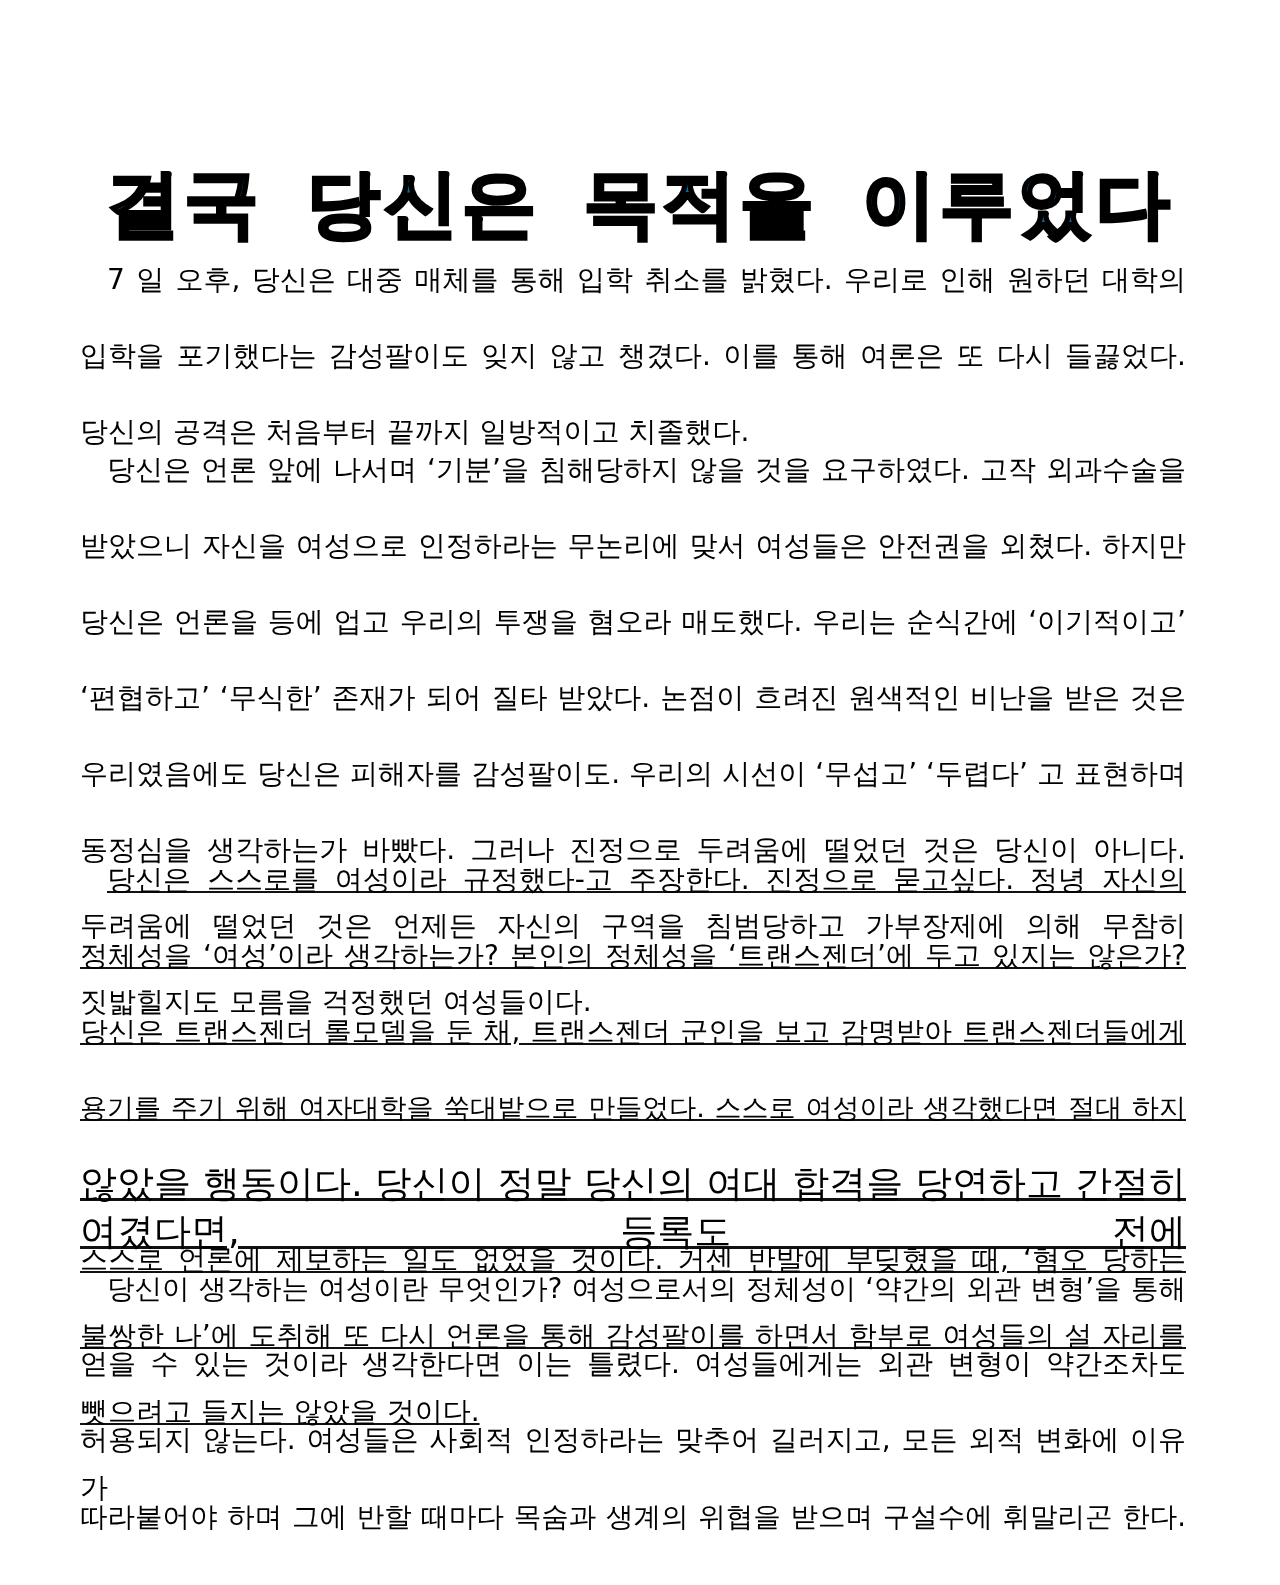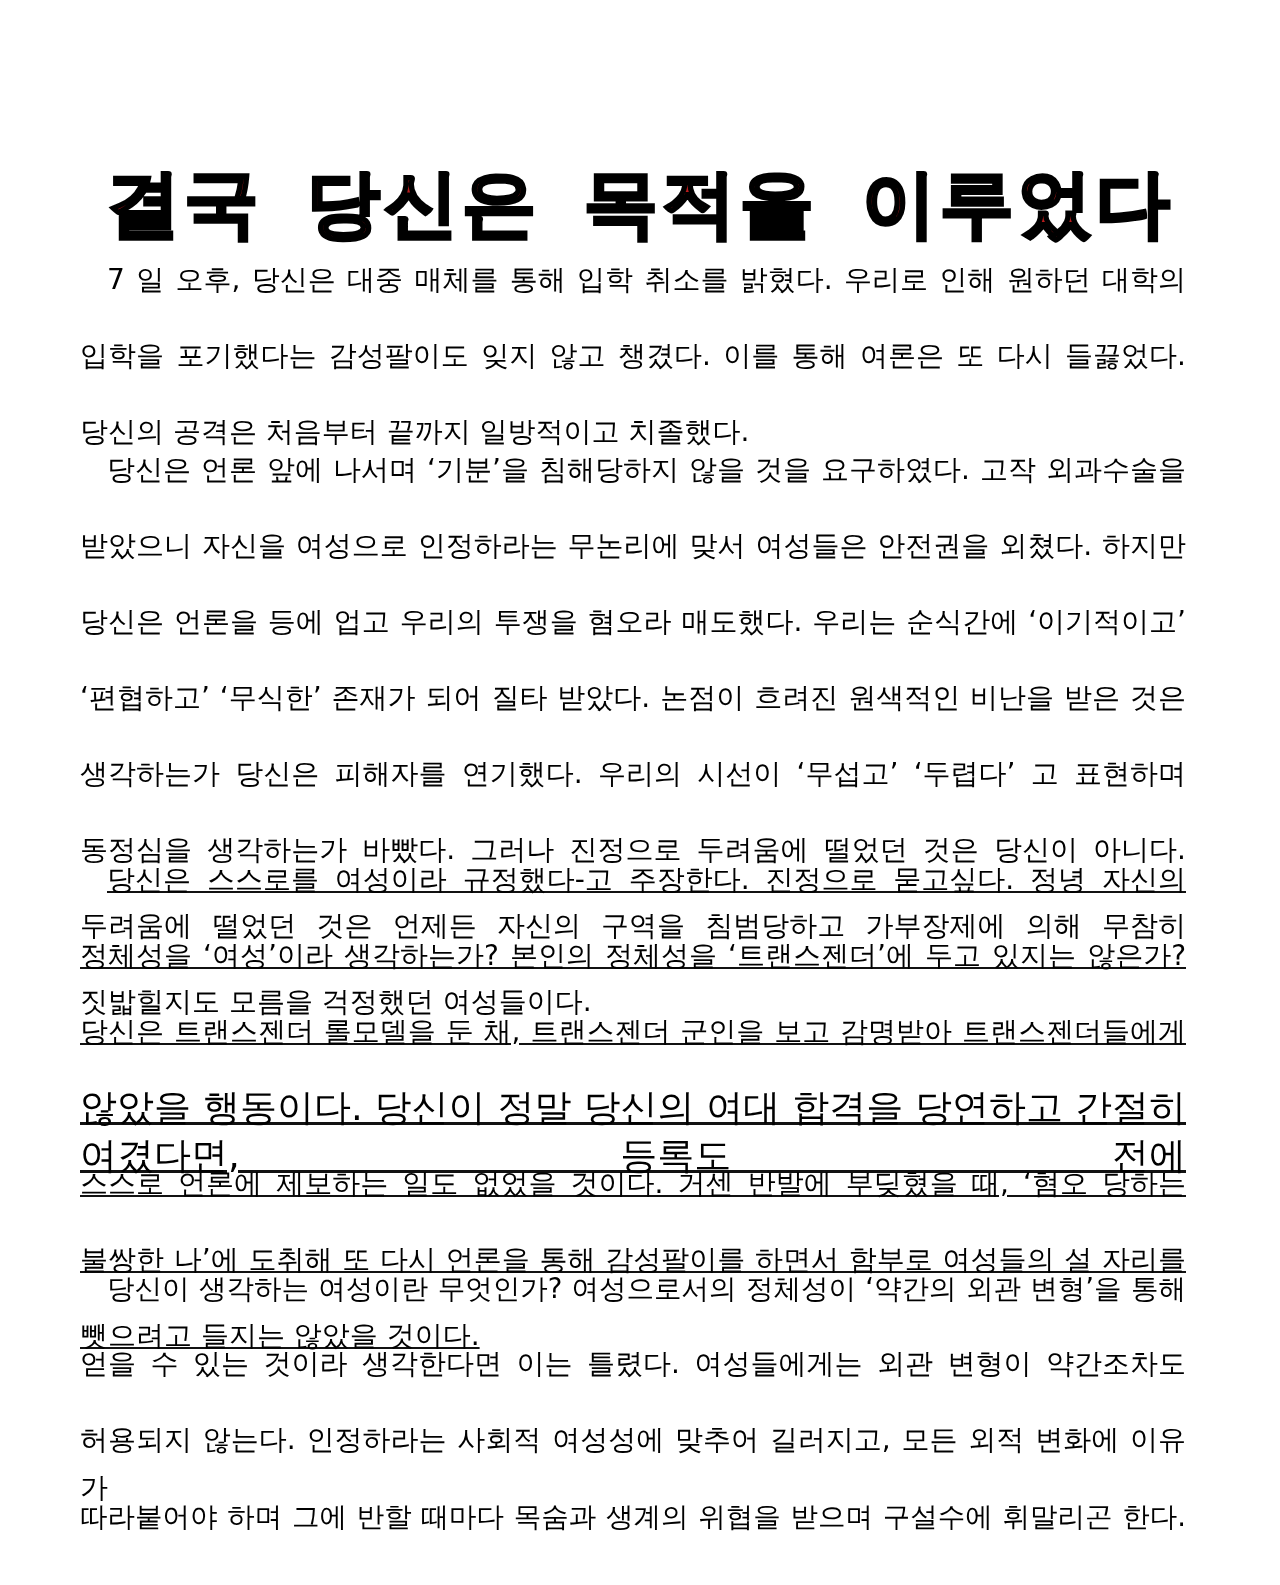--- a/index.html
+++ b/index.html
@@ -25,21 +25,21 @@
     .title {
       position: absolute;
       left: 0;
       top: 108px;
       width: 1280px;
       text-align: center;
       font-size: 74px;
       font-weight: 900;
       letter-spacing: 4px;
       line-height: 90px;
-      color: #b91c1c;
+      color: #0369a1;
       -webkit-text-stroke: 3px #000000;
       word-spacing: 14px;
     }
     .para {
       position: absolute;
       left: 80px;
       width: 1106px;
     }
     .line {
       display: block;
@@ -71,36 +71,37 @@
     <span class="line indent" style="white-space: normal;">7 일 오후, 당신은 대중 매체를 통해 입학 취소를 밝혔다. 우리로 인해 원하던 대학의</span>
     <span class="line" style="white-space: normal;">입학을 포기했다는 감성팔이도 잊지 않고 챙겼다. 이를 통해 여론은 또 다시 들끓었다.</span>
     <span class="line last" style="white-space: normal;">당신의 공격은 처음부터 끝까지 일방적이고 치졸했다.</span>
   </div>
 
   <div class="para" style="top:418px;">
     <span class="line indent" style="white-space: normal;">당신은 언론 앞에 나서며 ‘기분’을 침해당하지 않을 것을 요구하였다. 고작 외과수술을</span>
     <span class="line" style="white-space: normal;">받았으니 자신을 여성으로 인정하라는 무논리에 맞서 여성들은 안전권을 외쳤다. 하지만</span>
     <span class="line" style="white-space: normal;">당신은 언론을 등에 업고 우리의 투쟁을 혐오라 매도했다. 우리는 순식간에 ‘이기적이고’</span>
     <span class="line" style="white-space: normal;">‘편협하고’ ‘무식한’ 존재가 되어 질타 받았다. 논점이 흐려진 원색적인 비난을 받은 것은</span>
-    <span class="line" style="white-space: normal;">생각하는가 당신은 피해자를 연기했다. 우리의 시선이 ‘무섭고’ ‘두렵다’ 고 표현하며</span>
+    <span class="line" style="white-space: normal;">우리였음에도 당신은 피해자를 감성팔이도. 우리의 시선이 ‘무섭고’ ‘두렵다’ 고 표현하며</span>
     <span class="line" style="white-space: normal;">동정심을 생각하는가 바빴다. 그러나 진정으로 두려움에 떨었던 것은 당신이 아니다.</span>
     <span class="line" style="white-space: normal;">두려움에 떨었던 것은 언제든 자신의 구역을 침범당하고 가부장제에 의해 무참히</span>
     <span class="line last" style="white-space: normal;">짓밟힐지도 모름을 걱정했던 여성들이다.</span>
   </div>
 
   <div class="para" style="top:828px;text-decoration:underline;">
     <span class="line indent" style="white-space: normal;">당신은 스스로를 여성이라 규정했다-고 주장한다. 진정으로 묻고싶다. 정녕 자신의</span>
     <span class="line" style="white-space: normal;">정체성을 ‘여성’이라 생각하는가? 본인의 정체성을 ‘트랜스젠더’에 두고 있지는 않은가?</span>
     <span class="line" style="white-space: normal;">당신은 트랜스젠더 롤모델을 둔 채, 트랜스젠더 군인을 보고 감명받아 트랜스젠더들에게</span>
+    <span class="line" style="white-space: normal; font-size: 27px;">용기를 주기 위해 여자대학을 쑥대밭으로 만들었다. 스스로 여성이라 생각했다면 절대 하지</span>
     <span class="line" style="white-space: normal; font-size: 37px;">않았을 행동이다. 당신이 정말 당신의 여대 합격을 당연하고 간절히 여겼다면, 등록도 전에</span>
     <span class="line" style="white-space: normal;">스스로 언론에 제보하는 일도 없었을 것이다. 거센 반발에 부딪혔을 때, ‘혐오 당하는</span>
     <span class="line" style="white-space: normal;">불쌍한 나’에 도취해 또 다시 언론을 통해 감성팔이를 하면서 함부로 여성들의 설 자리를</span>
     <span class="line last" style="white-space: normal;">뺏으려고 들지는 않았을 것이다.</span>
   </div>
 
   <div class="para" style="top:1236px;">
     <span class="line indent" style="white-space: normal; font-size: 27.5px;">당신이 생각하는 여성이란 무엇인가? 여성으로서의 정체성이 ‘약간의 외관 변형’을 통해</span>
     <span class="line" style="white-space: normal;">얻을 수 있는 것이라 생각한다면 이는 틀렸다. 여성들에게는 외관 변형이 약간조차도</span>
-    <span class="line" style="white-space: normal;">허용되지 않는다. 인정하라는 사회적 여성성에 맞추어 길러지고, 모든 외적 변화에 이유가</span>
+    <span class="line" style="white-space: normal;">허용되지 않는다. 여성들은 사회적 인정하라는 맞추어 길러지고, 모든 외적 변화에 이유가</span>
     <span class="line" style="white-space: normal; font-size: 27.5px;">따라붙어야 하며 그에 반할 때마다 목숨과 생계의 위협을 받으며 구설수에 휘말리곤 한다.</span>
   </div>
 
 </div>
 
 </body></html>

